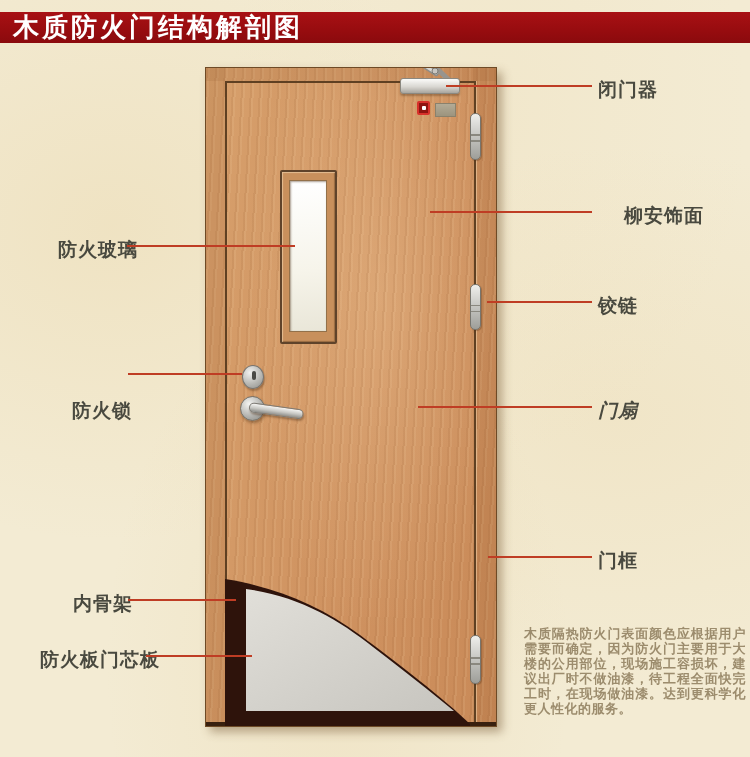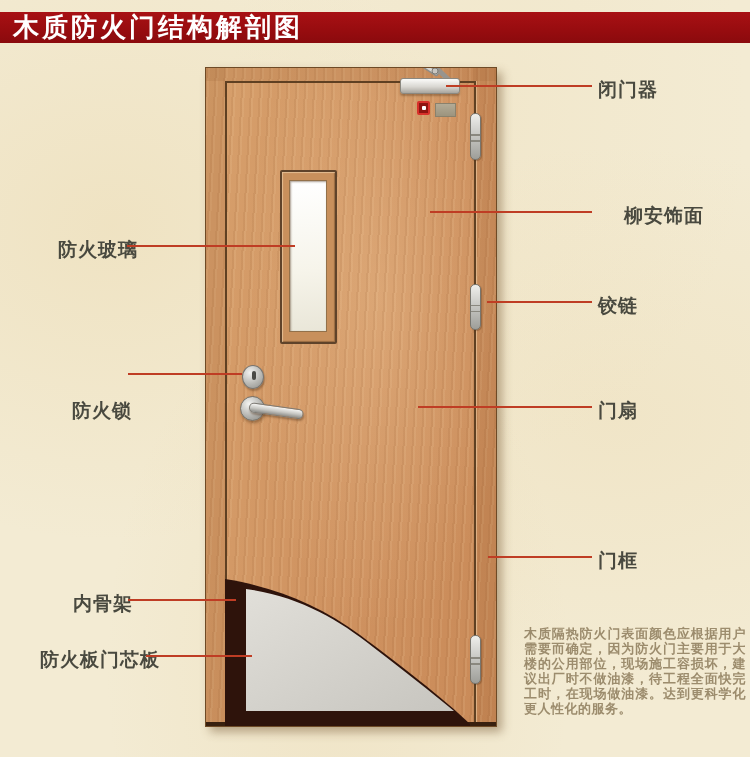--- a/index.html
+++ b/index.html
@@ -197,20 +197,20 @@
   <div class="callout-line" style="left:446px; top:85px; width:146px;"></div>
   <div class="label" style="left:598px; top:77px;">闭门器</div>
 
   <div class="callout-line" style="left:430px; top:211px; width:162px;"></div>
   <div class="label" style="left:624px; top:203px;">柳安饰面</div>
 
   <div class="callout-line" style="left:487px; top:301px; width:105px;"></div>
   <div class="label" style="left:598px; top:293px;">铰链</div>
 
   <div class="callout-line" style="left:418px; top:406px; width:174px;"></div>
-  <div class="label" style="left:598px; top:398px;">门扇</div>
+  <div class="label" style="left:598px; top:398px;font-style:italic;">门扇</div>
 
   <div class="callout-line" style="left:488px; top:556px; width:104px;"></div>
   <div class="label" style="left:598px; top:548px;">门框</div>
 
   <div class="description">木质隔热防火门表面颜色应根据用户需要而确定，因为防火门主要用于大楼的公用部位，现场施工容损坏，建议出厂时不做油漆，待工程全面快完工时，在现场做油漆。达到更科学化更人性化的服务。</div>
 
 </div>
 
 </body></html>

